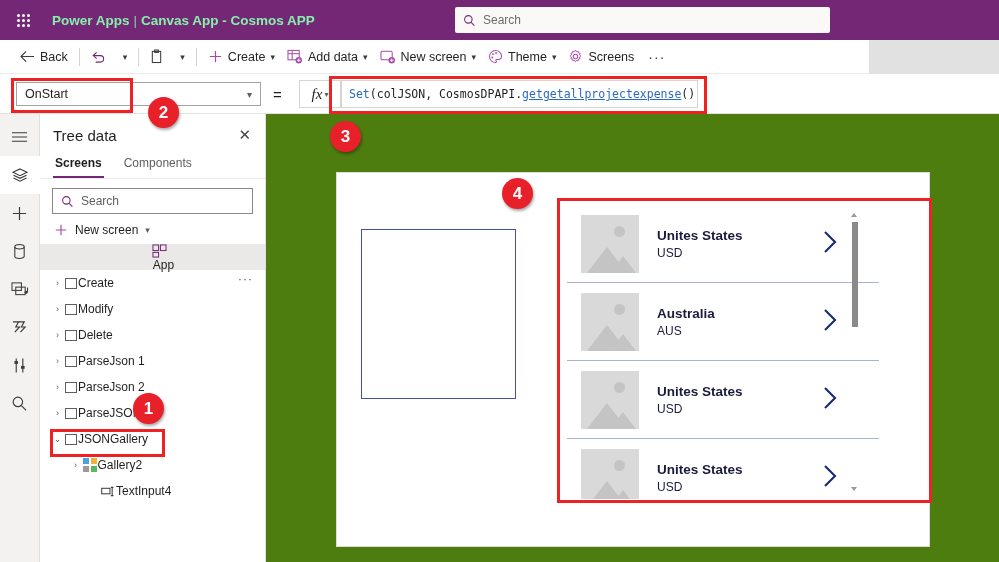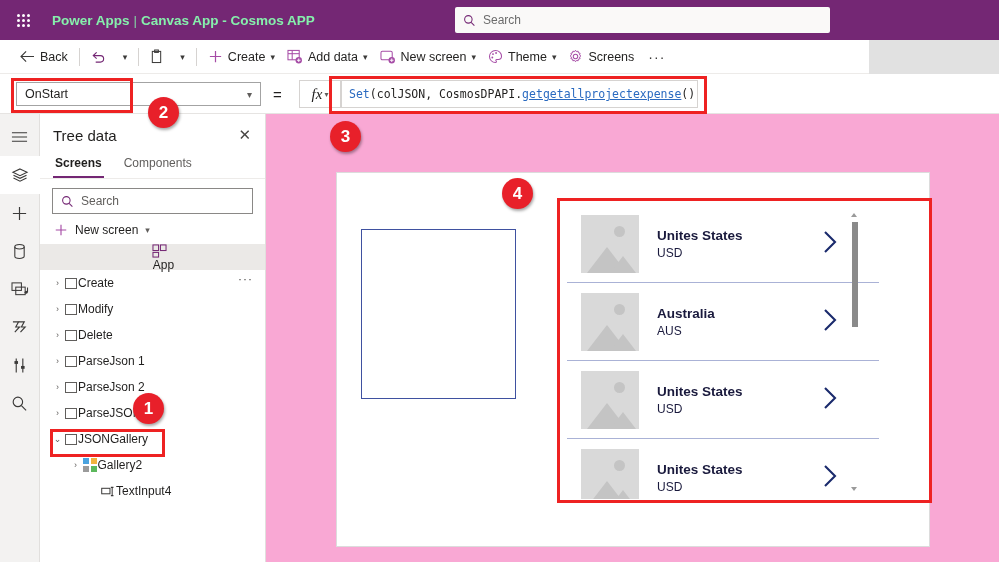--- a/index.html
+++ b/index.html
@@ -116,21 +116,21 @@
   .sqbox { width: 12px; height: 11px; border: 1.4px solid #605e5c; flex: none; }
 
   
   .galicon { display: grid; grid-template-columns: 6px 6px; grid-template-rows: 6px 6px;
              gap: 1.5px; flex: none; }
   .galicon i { display: block; }
   .txticon { width: 14px; height: 10px; position: relative; flex: none; }
 
   
   .canvas-area {
-    position: absolute; left: 266px; top: 114px; width: 733px; height: 448px; background: #f9a8d4;
+    position: absolute; left: 266px; top: 114px; width: 733px; height: 448px; background: #4d7c0f;
   }
   .screen {
     position: absolute; left: 71px; top: 59px; width: 592px; height: 373px;
     background: #fff; box-shadow: 0 0 0 1px #dcdcdc;
   }
   .txtinput {
     position: absolute; left: 24px; top: 56px; width: 155px; height: 170px;
     border: 1.5px solid #3f51a0; background: #fff;
   }
   .gallery {

